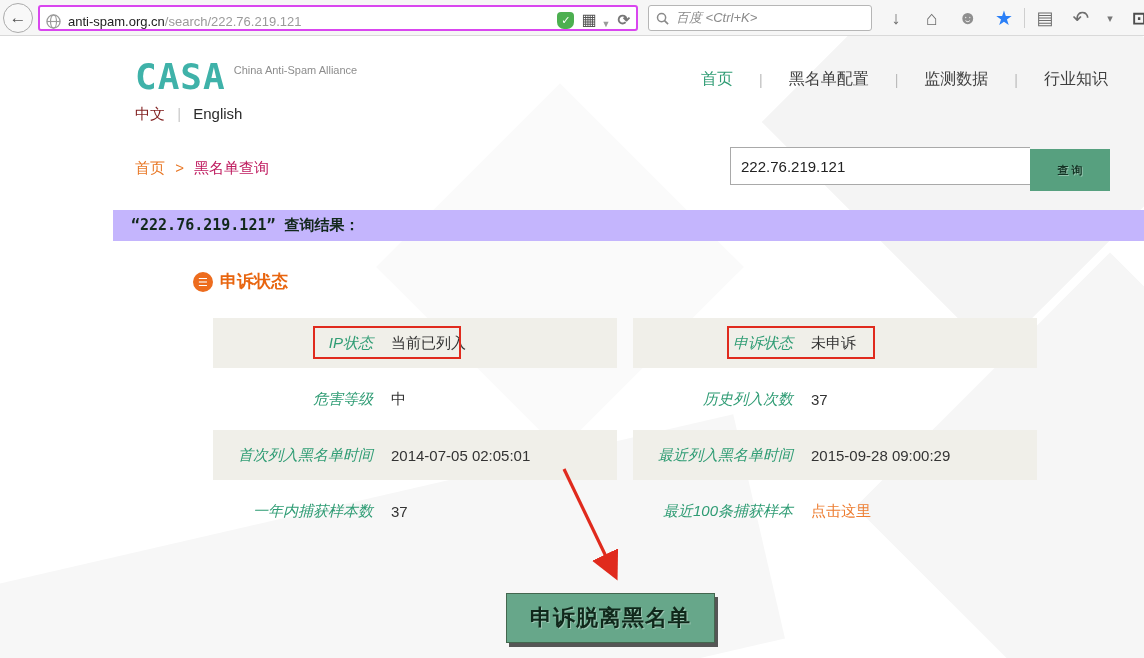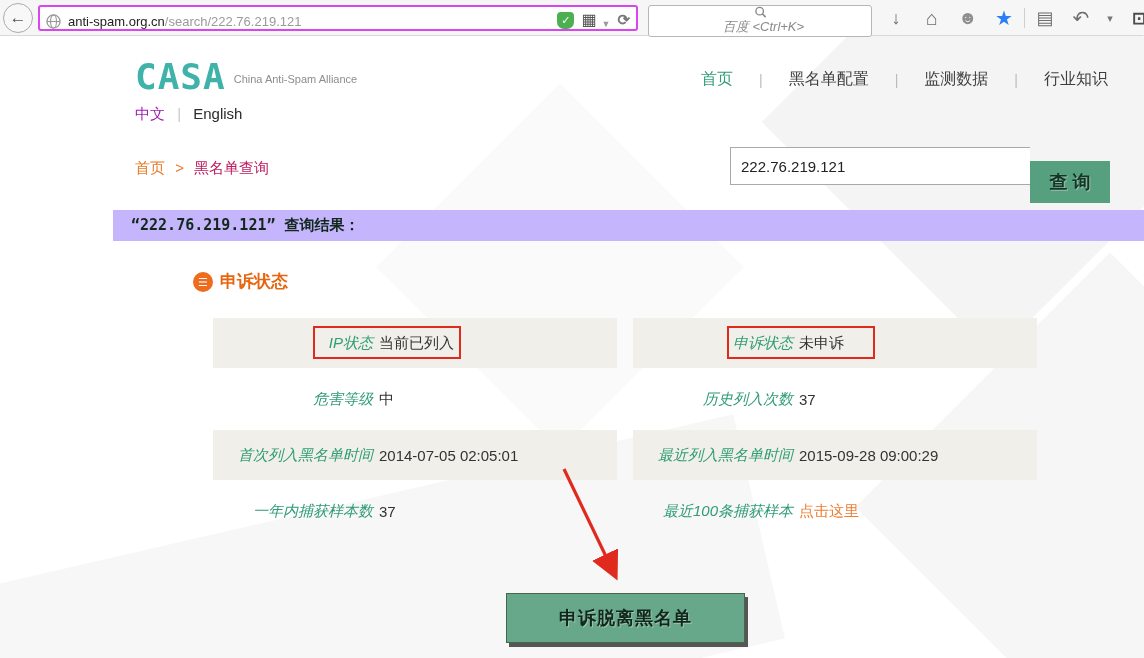--- a/index.html
+++ b/index.html
@@ -16,94 +16,94 @@
              background:#fff; border:2px solid #d946ef; border-radius:3px;
              display:flex; align-items:flex-end; padding:0 6px; }
   .url-globe { width:15px; height:15px; margin-right:7px; flex:0 0 auto; }
   .url-text { font-size:13px; color:#222; white-space:nowrap; overflow:hidden; flex:1; }
   .url-text .path { color:#9a9a9a; }
   .shield { width:17px; height:17px; background:#4caf50; border-radius:4px 4px 7px 7px;
             color:#fff; font-size:11px; line-height:16px; text-align:center; margin-left:6px; }
   .qr-ic { color:#555; font-size:16px; margin-left:7px; }
   .dd-ic { color:#9a9a9a; font-size:9px; margin-left:5px; }
   .reload-ic { color:#777; font-size:15px; margin-left:7px; font-weight:bold; }
-  .search-bar { position:absolute; left:648px; top:5px; width:224px; height:32px;
+  .search-bar { position:absolute; left:648px; top:5px; width:224px; height:26px;
                 background:#fff; border:1px solid #b6b6b6; border-radius:3px;
-                display:flex; align-items:center; padding:0 7px;flex-direction:column; }
+                display:flex; align-items:center; padding:0 7px; }
   .search-bar .ph { font-size:13px; color:#8a8a8a; font-style:italic; margin-left:7px; }
   .tb-icons { position:absolute; left:878px; top:0; height:36px; display:flex;
               align-items:center; }
   .tb-ic { width:36px; text-align:center; font-size:18px; color:#6e6e6e; }
   .tb-sep { width:1px; height:20px; background:#cfcfcf; margin:0 2px; }
   .star-ic { color:#2a7ff7; font-size:20px; }
   .caret-ic { font-size:11px; color:#777; width:22px; text-align:center; }
   .crop-ic { font-size:17px; color:#4d4d4d; font-weight:bold; }
 
   
   .wm { position:absolute; z-index:0; }
   .wm1 { left:830px; top:-80px; width:330px; height:330px; background:#f4f4f4; transform:rotate(45deg); }
   .wm2 { left:930px; top:290px; width:360px; height:360px; background:#f6f6f6; transform:rotate(45deg); }
   .wm3 { left:-80px; top:470px; width:850px; height:230px; background:#f7f7f7; transform:rotate(-13deg); }
   .wm4 { left:430px; top:100px; width:260px; height:260px; background:#fafafa; transform:rotate(45deg); }
 
   .page { position:absolute; left:0; top:37px; width:1144px; height:621px; z-index:1; }
 
   
-  .logo-wrap { position:absolute; left:135px; top:23px; display:flex; align-items:center; }
+  .logo-wrap { position:absolute; left:135px; top:23px; display:flex; align-items:flex-start; }
   .logo-casa { font-family:"DejaVu Sans Mono", monospace; font-weight:800; font-size:36px;
                line-height:34px; color:#3fb2a9; letter-spacing:1px; }
   .logo-txt { margin-left:8px; padding-top:2px; }
   .logo-cn { font-size:17px; font-weight:bold; color:#1c1c1c; letter-spacing:1px; }
   .logo-en { font-size:11px; color:#8d8d8d; margin-top:2px; }
   .lang-row { position:absolute; left:135px; top:68px; font-size:15px; }
-  .lang-cn { color:#a21caf; }
+  .lang-cn { color:#7f1d1d; }
   .lang-sep { color:#c9c9c9; margin:0 8px; }
   .lang-en { color:#2b2b2b; }
   .nav { position:absolute; right:36px; top:32px; display:flex; align-items:center; font-size:16px; }
   .nav-item { color:#3f3f3f; cursor:pointer; }
   .nav-item.active { color:#2f9c74; }
   .nav-sep { color:#bbb; margin:0 26px; font-size:14px; }
 
   
   .breadcrumb { position:absolute; left:135px; top:122px; font-size:15px; }
   .bc-home { color:#e87725; }
   .bc-sep { color:#e87725; margin:0 6px; }
   .bc-cur { color:#be185d;margin-top:6px; }
   .q-input { position:absolute; left:730px; top:110px; width:300px; height:38px;
              border:1px solid #a9a9a9; border-right:none; font-size:15px; color:#222;
              padding:0 10px; font-family:"Liberation Sans", sans-serif; background:#fff; }
-  .q-btn { position:absolute; left:1030px; top:124px; width:80px; height:42px;
-           background:#57a07f; border:none; font-size:18px; font-weight:bold; color:#143425;
+  .q-btn { position:absolute; left:1030px; top:112px; width:80px; height:42px;
+           background:#57a07f; border:none; font-size:11px; font-weight:bold; color:#143425;
            text-shadow:1px 1px 0 rgba(255,255,255,0.35); cursor:pointer;
            font-family:"Liberation Sans", sans-serif; }
 
   
   .result-bar { position:absolute; left:113px; top:173px; width:1031px; height:31px;
                 background:#c4b5fd; color:#12281c; font-family:"DejaVu Sans Mono", monospace;
                 font-weight:bold; font-size:15px; line-height:31px; padding-left:18px; }
   .sec-head { position:absolute; left:193px; top:233px; display:flex; align-items:center; }
   .list-ic { width:20px; height:20px; border-radius:50%; background:#ed6c1e; color:#fff;
              font-size:11px; line-height:20px; text-align:center; }
   .sec-title { color:#e8650f; font-size:17px; font-weight:bold; margin-left:7px; }
 
   .col { position:absolute; top:281px; width:404px; }
   .col-left { left:213px; } .col-right { left:633px; }
   .irow { position:relative; height:50px; margin-bottom:6px; display:flex; align-items:center; }
   .irow.beige { background:#f0efe9; }
   .ilabel { width:160px; text-align:right; color:#2f9c74; font-size:15px; flex:0 0 auto;font-style:italic; }
-  .ivalue { margin-left:6px; color:#333; font-size:15px; }
+  .ivalue { margin-left:18px; color:#333; font-size:15px; }
   .ivalue.link { color:#ed7d31; cursor:pointer; }
   .red-box { position:absolute; left:100px; top:8px; width:148px; height:33px;
              border:2px solid #e02a1d; }
 
   
   .arrow-svg { position:absolute; left:550px; top:418px; z-index:2; }
-  .appeal-btn { position:absolute; left:506px; top:556px; width:239px; height:50px;
+  .appeal-btn { position:absolute; left:506px; top:556px; width:209px; height:50px;
                 background:#67a78a; border:1px solid #44674f;
-                box-shadow:3px 4px 0 #565656; color:#10281b; font-size:18px; font-weight:bold;
+                box-shadow:3px 4px 0 #565656; color:#10281b; font-size:22px; font-weight:bold;
                 text-shadow:1px 1px 0 rgba(255,255,255,0.35); cursor:pointer;
                 font-family:"Liberation Sans", sans-serif; letter-spacing:1px; }
 </style>
 </head>
 <body>
 
 <div class="toolbar">
   <div class="back-btn">←</div>
 
   <div class="url-bar">

